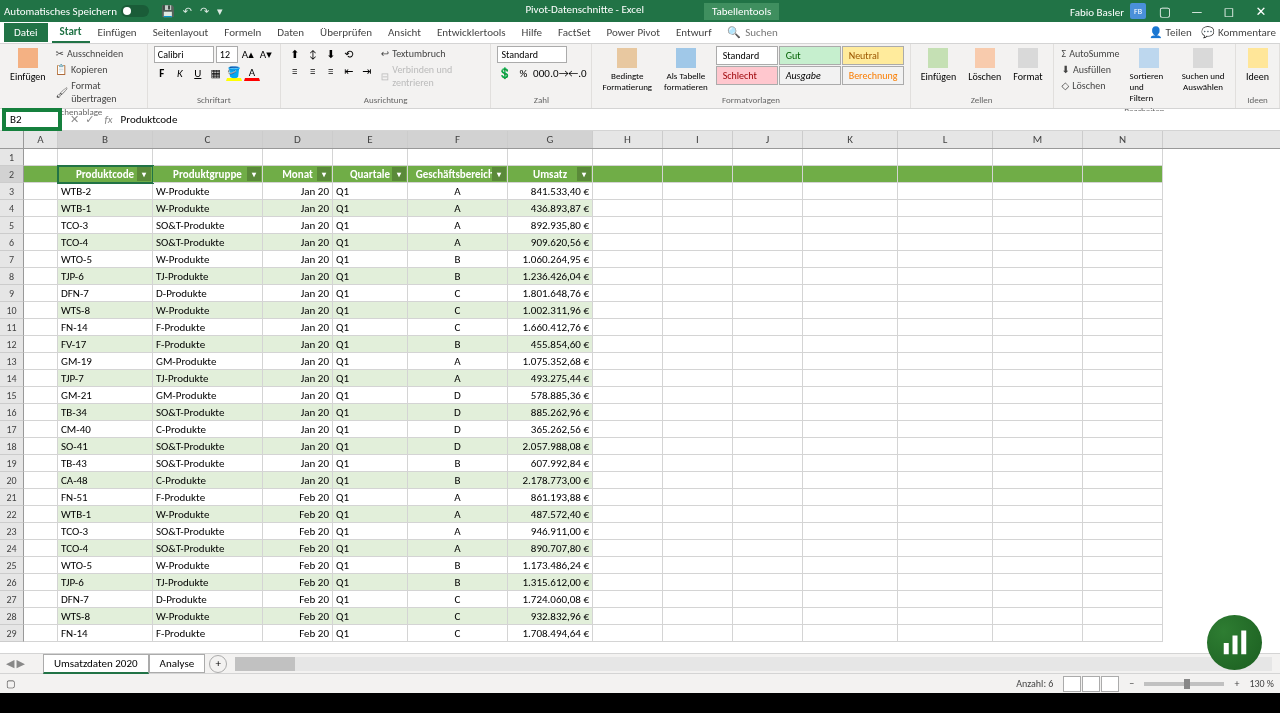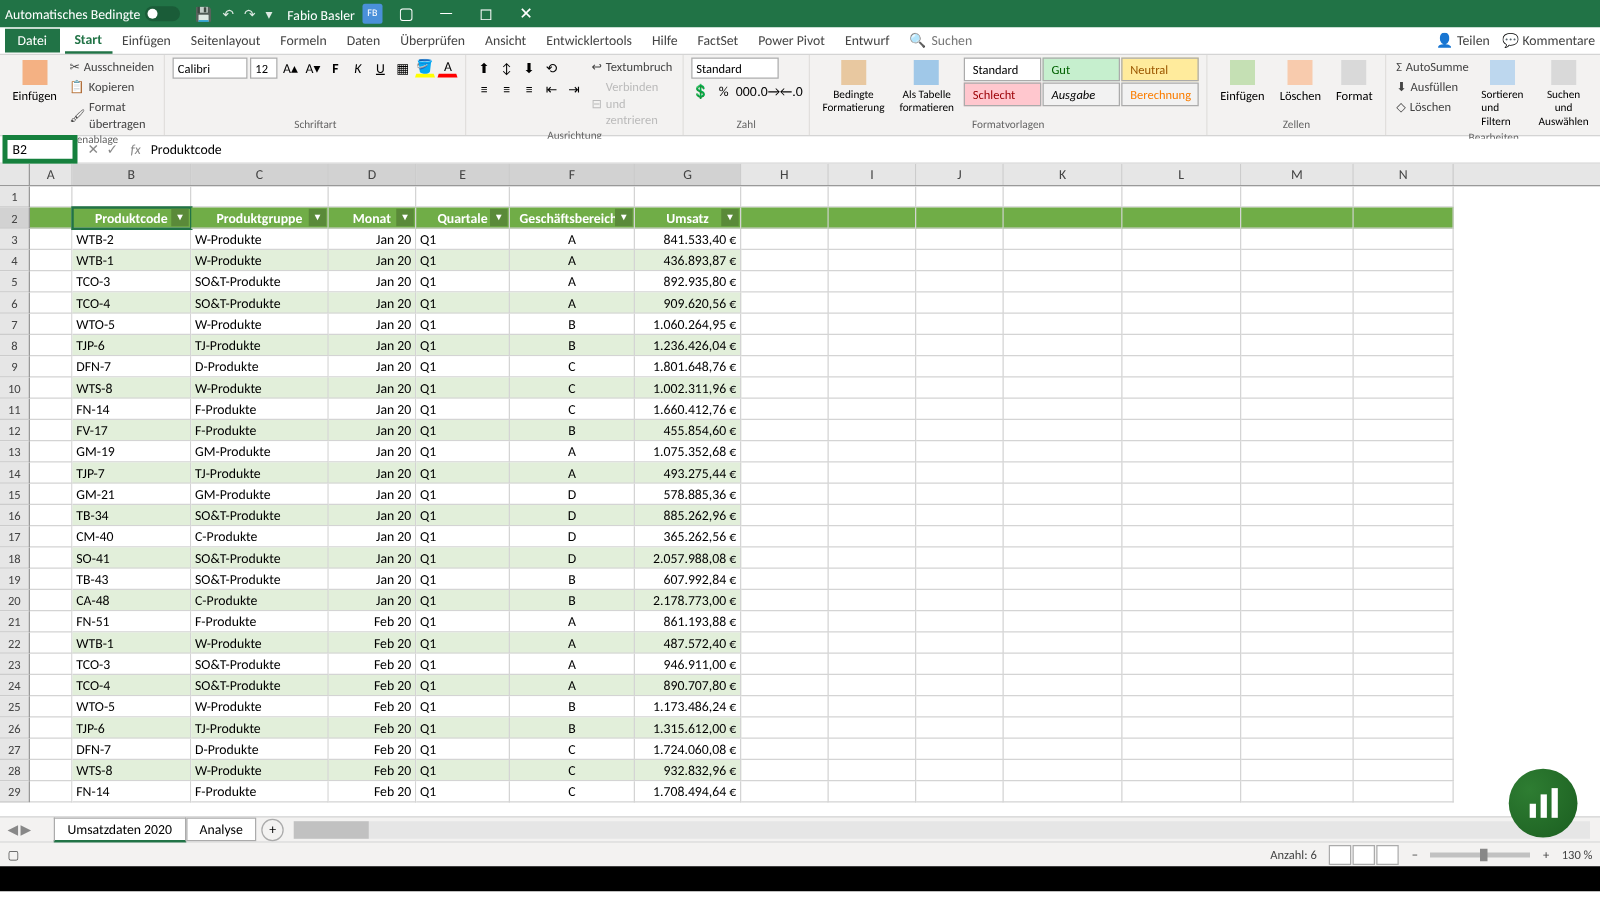--- a/index.html
+++ b/index.html
@@ -113,28 +113,32 @@
 .cA { width: 34px; } .cB { width: 95px; } .cC { width: 110px; } .cD { width: 70px; }
 .cE { width: 75px; } .cF { width: 100px; } .cG { width: 85px; } .cH { width: 70px; }
 .cI { width: 70px; } .cJ { width: 70px; } .cK { width: 95px; } .cL { width: 95px; }
 .cM { width: 90px; } .cN { width: 80px; }
 </style>
 </head>
 <body>
 
 <div class="titlebar">
   <div class="autosave">
-    <span>Automatisches Bedingte</span>
+    <span>Automatisches Speichern</span>
     <span class="toggle"></span>
   </div>
   <div class="qat">
     <span>💾</span>
     <span>↶</span>
     <span>↷</span>
     <span>▾</span>
+  </div>
+  <div class="title-center">
+    <span class="title-text">Pivot-Datenschnitte - Excel</span>
+    <span class="tool-tab">Tabellentools</span>
   </div>
   <div class="user">
     <span>Fabio Basler</span>
     <span class="user-badge">FB</span>
   </div>
   <div class="winctrl">
     <span>▢</span>
     <span>—</span>
     <span>◻</span>
     <span>✕</span>
@@ -171,21 +175,21 @@
         </div>
       <div class="small-col">
         <div class="small-btn">✂ <span>Ausschneiden</span></div>
         <div class="small-btn">📋 <span>Kopieren</span></div>
         <div class="small-btn">🖌 <span>Format übertragen</span></div>
       </div>
     </div>
     <div class="group-label">Zwischenablage</div>
   </div>
   <div class="group">
-    <div class="group-content" style="gap:2px">
+    <div class="group-content" style="flex-direction:column;gap:2px">
       <div class="btn-row">
         <input class="font-select font-name" value="Calibri" style="">
         <input class="font-select font-size" value="12" style="">
         <span>A▴</span>
         <span>A▾</span>
       </div>
       <div class="btn-row">
         <span>
             <b>F</b>
           </span>

